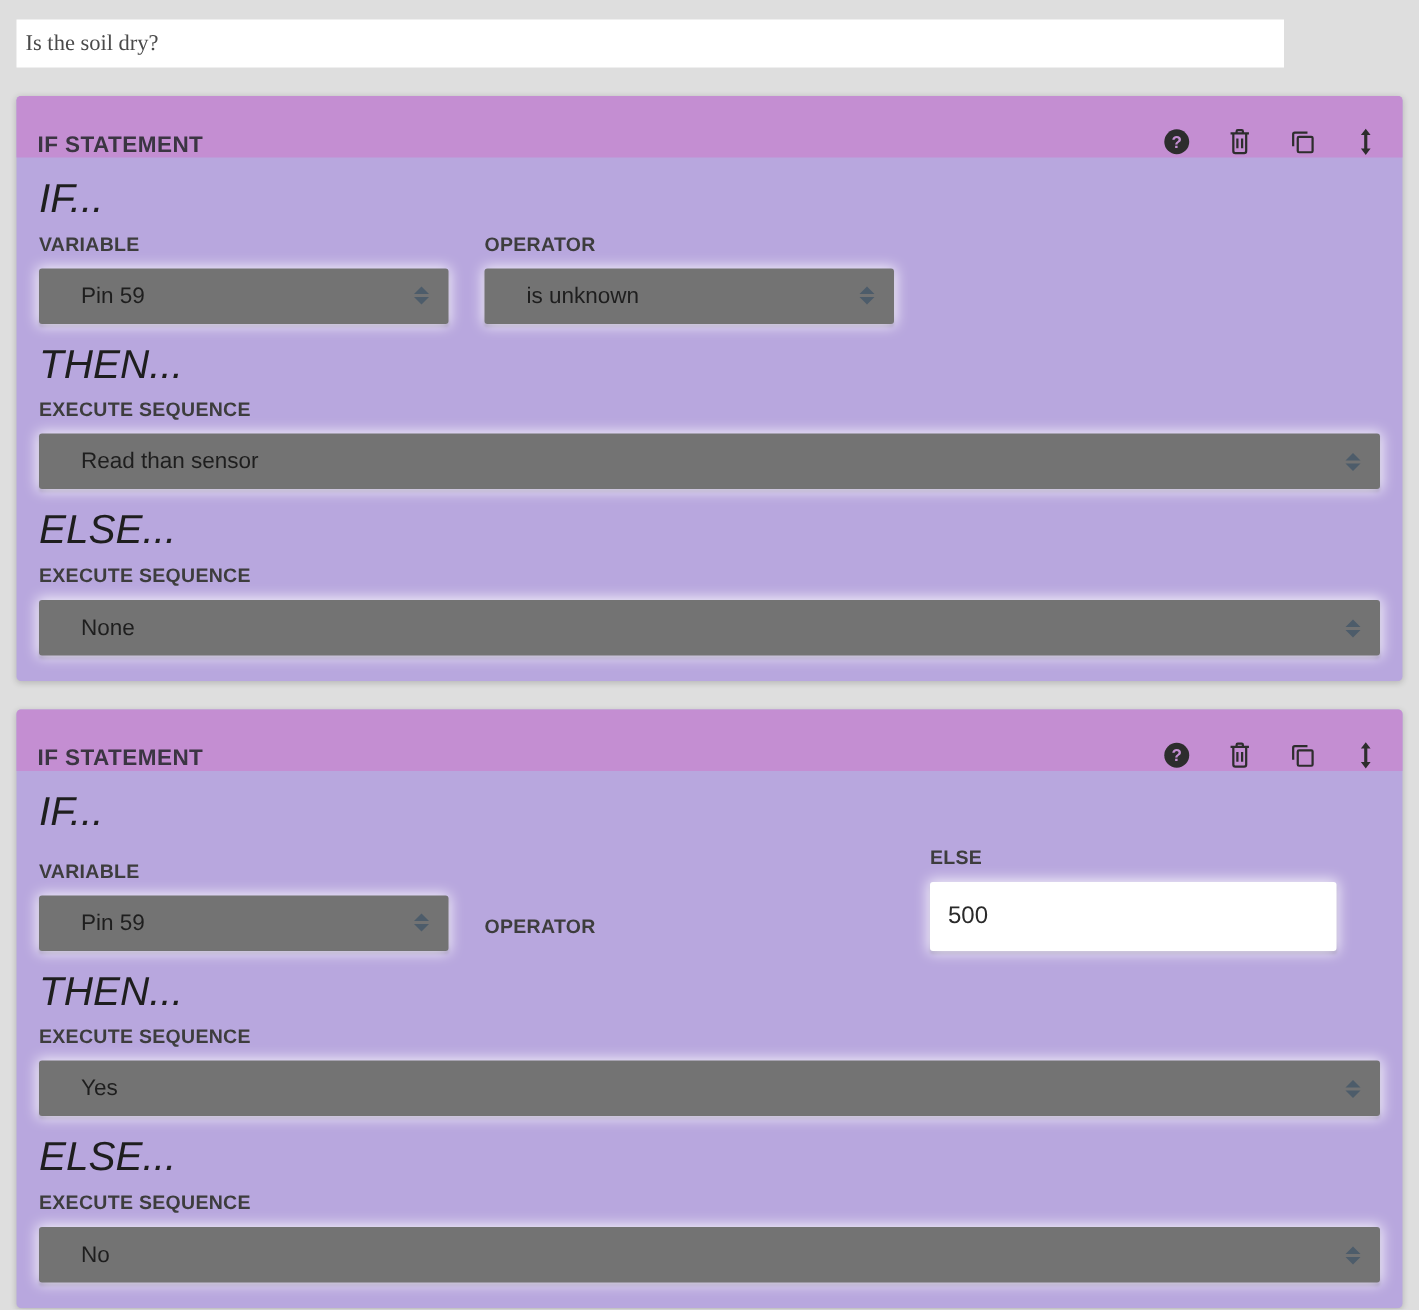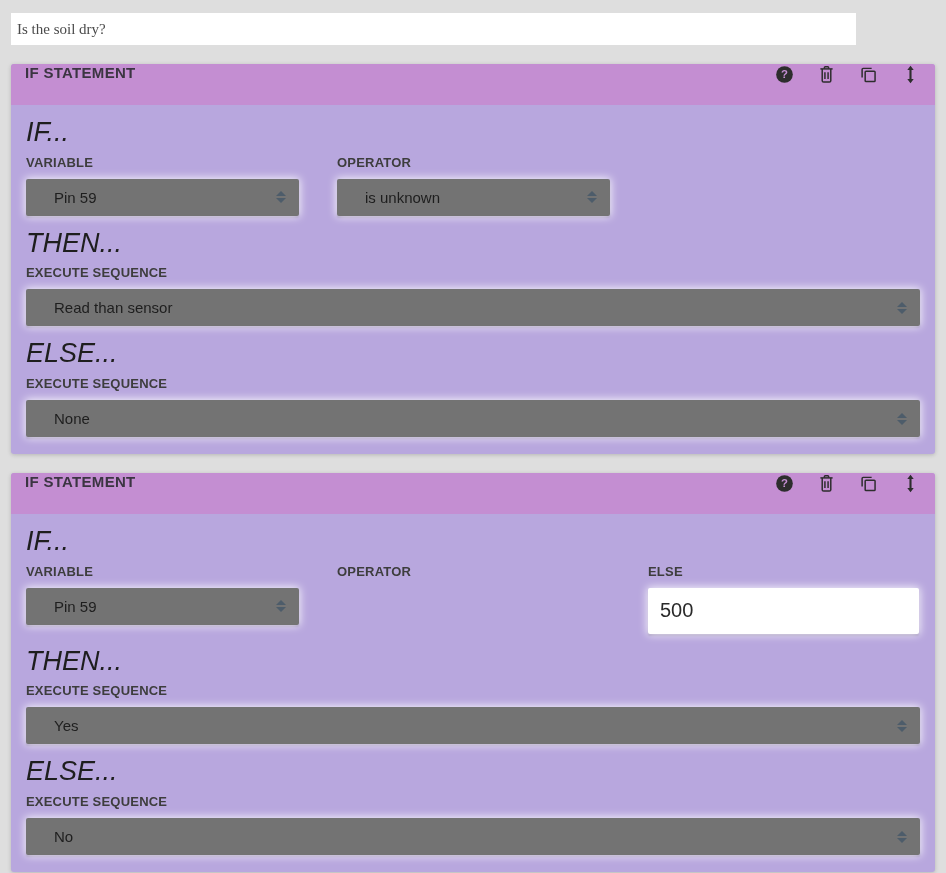--- a/index.html
+++ b/index.html
@@ -23,21 +23,21 @@
     width: 924px;
     margin: 19px 11px 0 11px;
     background: #b8a7de;
     border-radius: 3px;
     box-shadow: 0 1px 4px rgba(0,0,0,0.18);
   }
   .card-header {
     height: 41px;
     background: #c48ed2;
     border-radius: 3px 3px 0 0;
-    display: flex; align-items: flex-start;
+    display: flex; align-items: flex-end;
     padding: 0 14px;
   }
   .card-title {
     font-size: 15px; font-weight: bold;
     color: #3b3542; letter-spacing: 0.3px;
   }
   .toolbar { margin-left: auto; display: flex; align-items: center; gap: 21px; }
   .icon-btn {
     width: 21px; height: 21px;
     display: flex; align-items: center; justify-content: center;
@@ -51,21 +51,21 @@
     color: #1e1e1e;
     margin: 13px 0 0 0;
     line-height: 1.1;
   }
   .field-label {
     font-size: 13px; font-weight: bold;
     color: #3d3d3d;
     margin: 7px 0 9px 0;
     letter-spacing: 0.2px;
   }
-  .fields-row { display: flex; gap: 38px; align-items: flex-start; }
+  .fields-row { display: flex; gap: 24px; align-items: flex-end; }
   .field { width: 273px; }
   .field.grow { width: 271px; }
   .select {
     position: relative;
     height: 37px; width: 100%;
     background: #737373;
     border-radius: 2px;
     display: flex; align-items: center;
     padding: 0 34px 0 28px;
     font-size: 15px; color: #1e1e1e;
@@ -79,21 +79,21 @@
   }
   .tri-up, .tri-down { width: 0; height: 0; border-left: 5px solid transparent; border-right: 5px solid transparent; }
   .tri-up   { border-bottom: 5px solid #4d5c6a; }
   .tri-down { border-top: 5px solid #4d5c6a; }
   .text-input {
     height: 46px; width: 100%;
     background: #ffffff;
     border: none; outline: none;
     border-radius: 2px;
     padding: 0 12px;
-    font-size: 20px; color: #2a2a2a;
+    font-size: 16px; color: #2a2a2a;
     font-family: "Liberation Sans", sans-serif;
     box-shadow: 0 0 9px 1px rgba(255,255,255,0.85), 0 2px 2px rgba(0,0,0,0.18);
   }
   .full { width: 100%; }
 </style>
 </head>
 <body>
 
 <input class="question-input" type="text" value="Is the soil dry?" style="">
 

